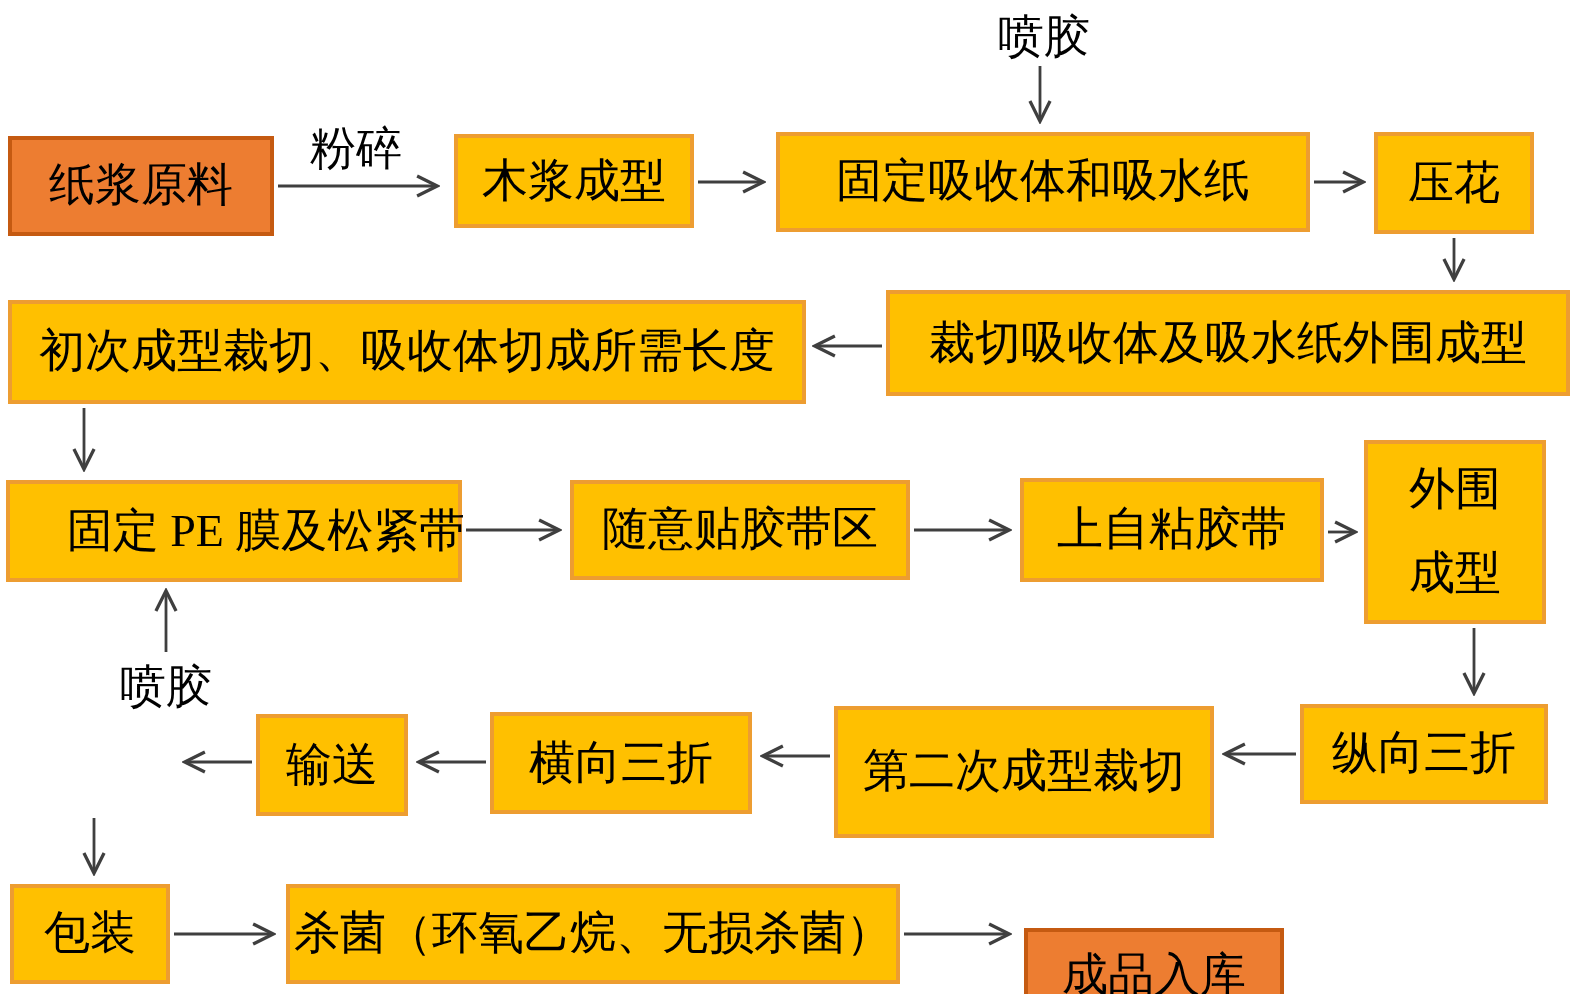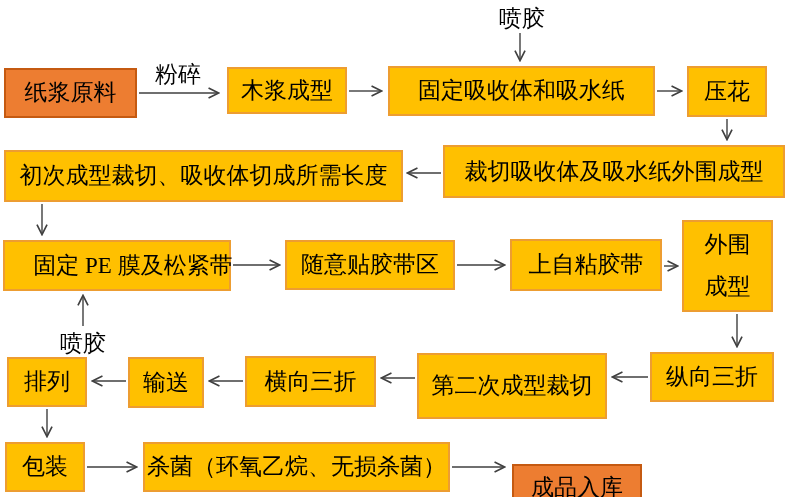--- a/index.html
+++ b/index.html
@@ -131,23 +131,20 @@
   </div>
   <div class="node process" style="left:417px; top:353px; width:190px; height:66px;">
     <span>第二次成型裁切</span>
   </div>
   <div class="node process" style="left:245px; top:356px; width:131px; height:51px;">
     <span>横向三折</span>
   </div>
   <div class="node process" style="left:128px; top:357px; width:76px;  height:51px;">
     <span>输送</span>
   </div>
-  <div class="node process" style="left:7px;   top:357px; width:80px;  height:50px;">
-    <span>排列</span>
-  </div>
 
   <div class="node process" style="left:5px;   top:442px; width:80px;  height:50px;">
     <span>包装</span>
   </div>
   <div class="node process" style="left:143px; top:442px; width:307px; height:50px;">
     <span>杀菌（环氧乙烷、无损杀菌）</span>
   </div>
   <div class="node accent" style="left:512px; top:464px; width:130px; height:48px;">
     <span>成品入库</span>
   </div>

